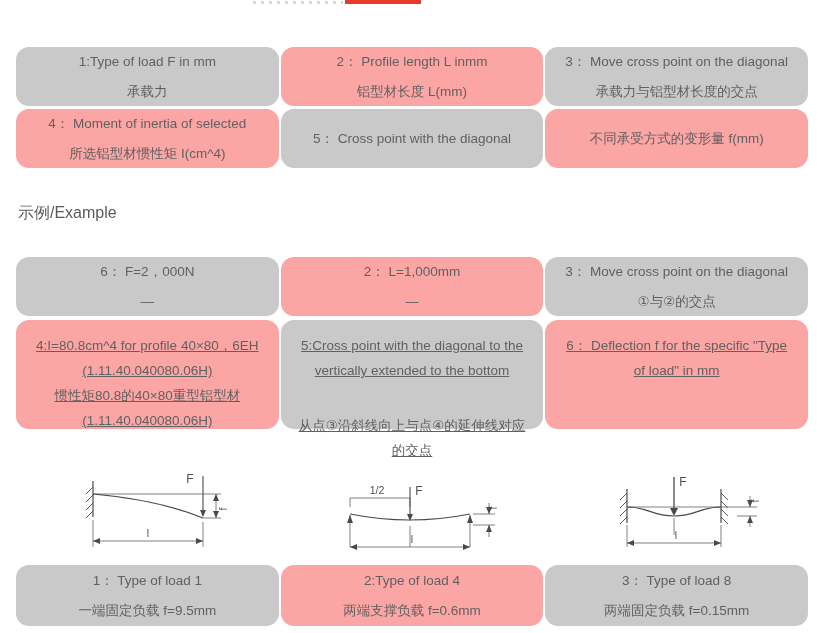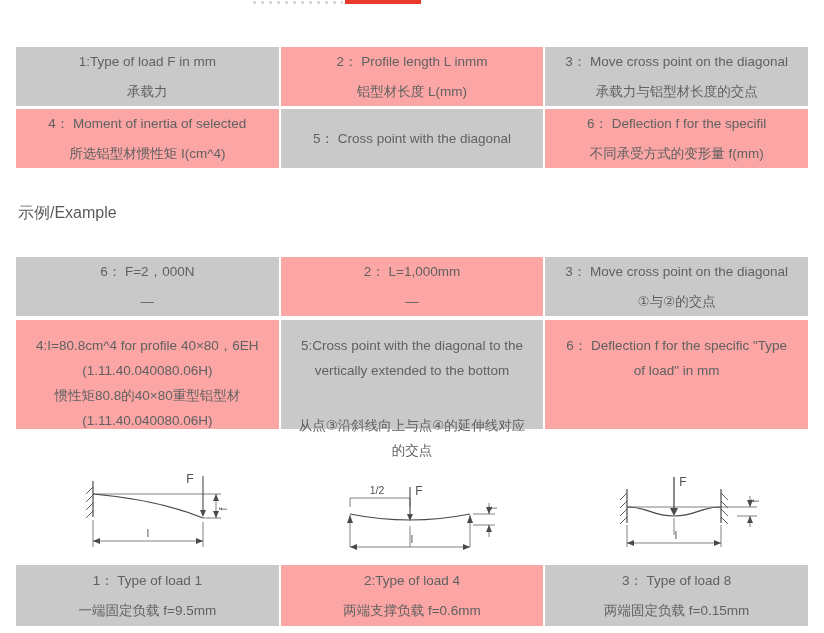--- a/index.html
+++ b/index.html
@@ -16,26 +16,26 @@
   }
   .remnant-red { position:absolute; left:92px; top:0; width:76px; height:4px; background:#e8392b; }
 
   .tbl { display:grid; grid-template-columns:1fr 1fr 1fr; column-gap:2px; margin:0 16px; }
   .tbl-legend  { margin-top:47px; grid-template-rows:59px 59px; row-gap:3px; }
   .tbl-example { margin-top:33px; grid-template-rows:59px 109px; row-gap:4px; }
   .tbl-load    { margin-top:6px;  grid-template-rows:61px; }
 
   .cell {
     display:flex; flex-direction:column; align-items:center; justify-content:center;
-    text-align:center; font-size:13.5px; line-height:16px; gap:14px; padding:0 8px;
+    text-align:center; font-size:13.5px; line-height:16px; gap:14px; padding:0 8px;border-radius:13px;
   }
   .dark  { background:#c9c9c9; }
   .light { background:#fca5a5; }
 
-  .cell-tall { justify-content:flex-start; padding-top:13px; gap:0; }
+  .cell-tall { justify-content:flex-start; padding-top:13px; gap:0;text-decoration:underline; }
   .cell-tall .ln { line-height:25px; }
   .cell-tall .para { line-height:25px; }
   .cell-tall .para + .para { margin-top:30px; }
   .cell-tall .para-gap { margin-top:19px !important; }
   .wrap-narrow { padding:13px 14px 0 14px; }
 
   .example-label { margin:35px 0 0 18px; font-size:16px; color:#5a5a5a; }
 
   .diagrams { display:grid; grid-template-columns:1fr 1fr 1fr; margin:38px 16px 0 16px; height:92px; }
   .fig { display:flex; align-items:center; justify-content:center; }
@@ -65,21 +65,20 @@
       <div class="ln">承载力与铝型材长度的交点</div>
     </div>
     <div class="cell light">
       <div class="ln">4： Moment of inertia of selected</div>
       <div class="ln">所选铝型材惯性矩 I(cm^4)</div>
     </div>
     <div class="cell dark">
       <div class="ln">5： Cross point with the diagonal</div>
     </div>
     <div class="cell light">
-      <div class="ln">6： Deflection f for the specifil</div>
       <div class="ln">不同承受方式的变形量 f(mm)</div>
     </div>
   </div>
 
   <div class="example-label">示例/Example</div>
 
   <div class="tbl tbl-example">
     <div class="cell dark">
       <div class="ln">6： F=2，000N</div>
       <div class="ln">—</div>

